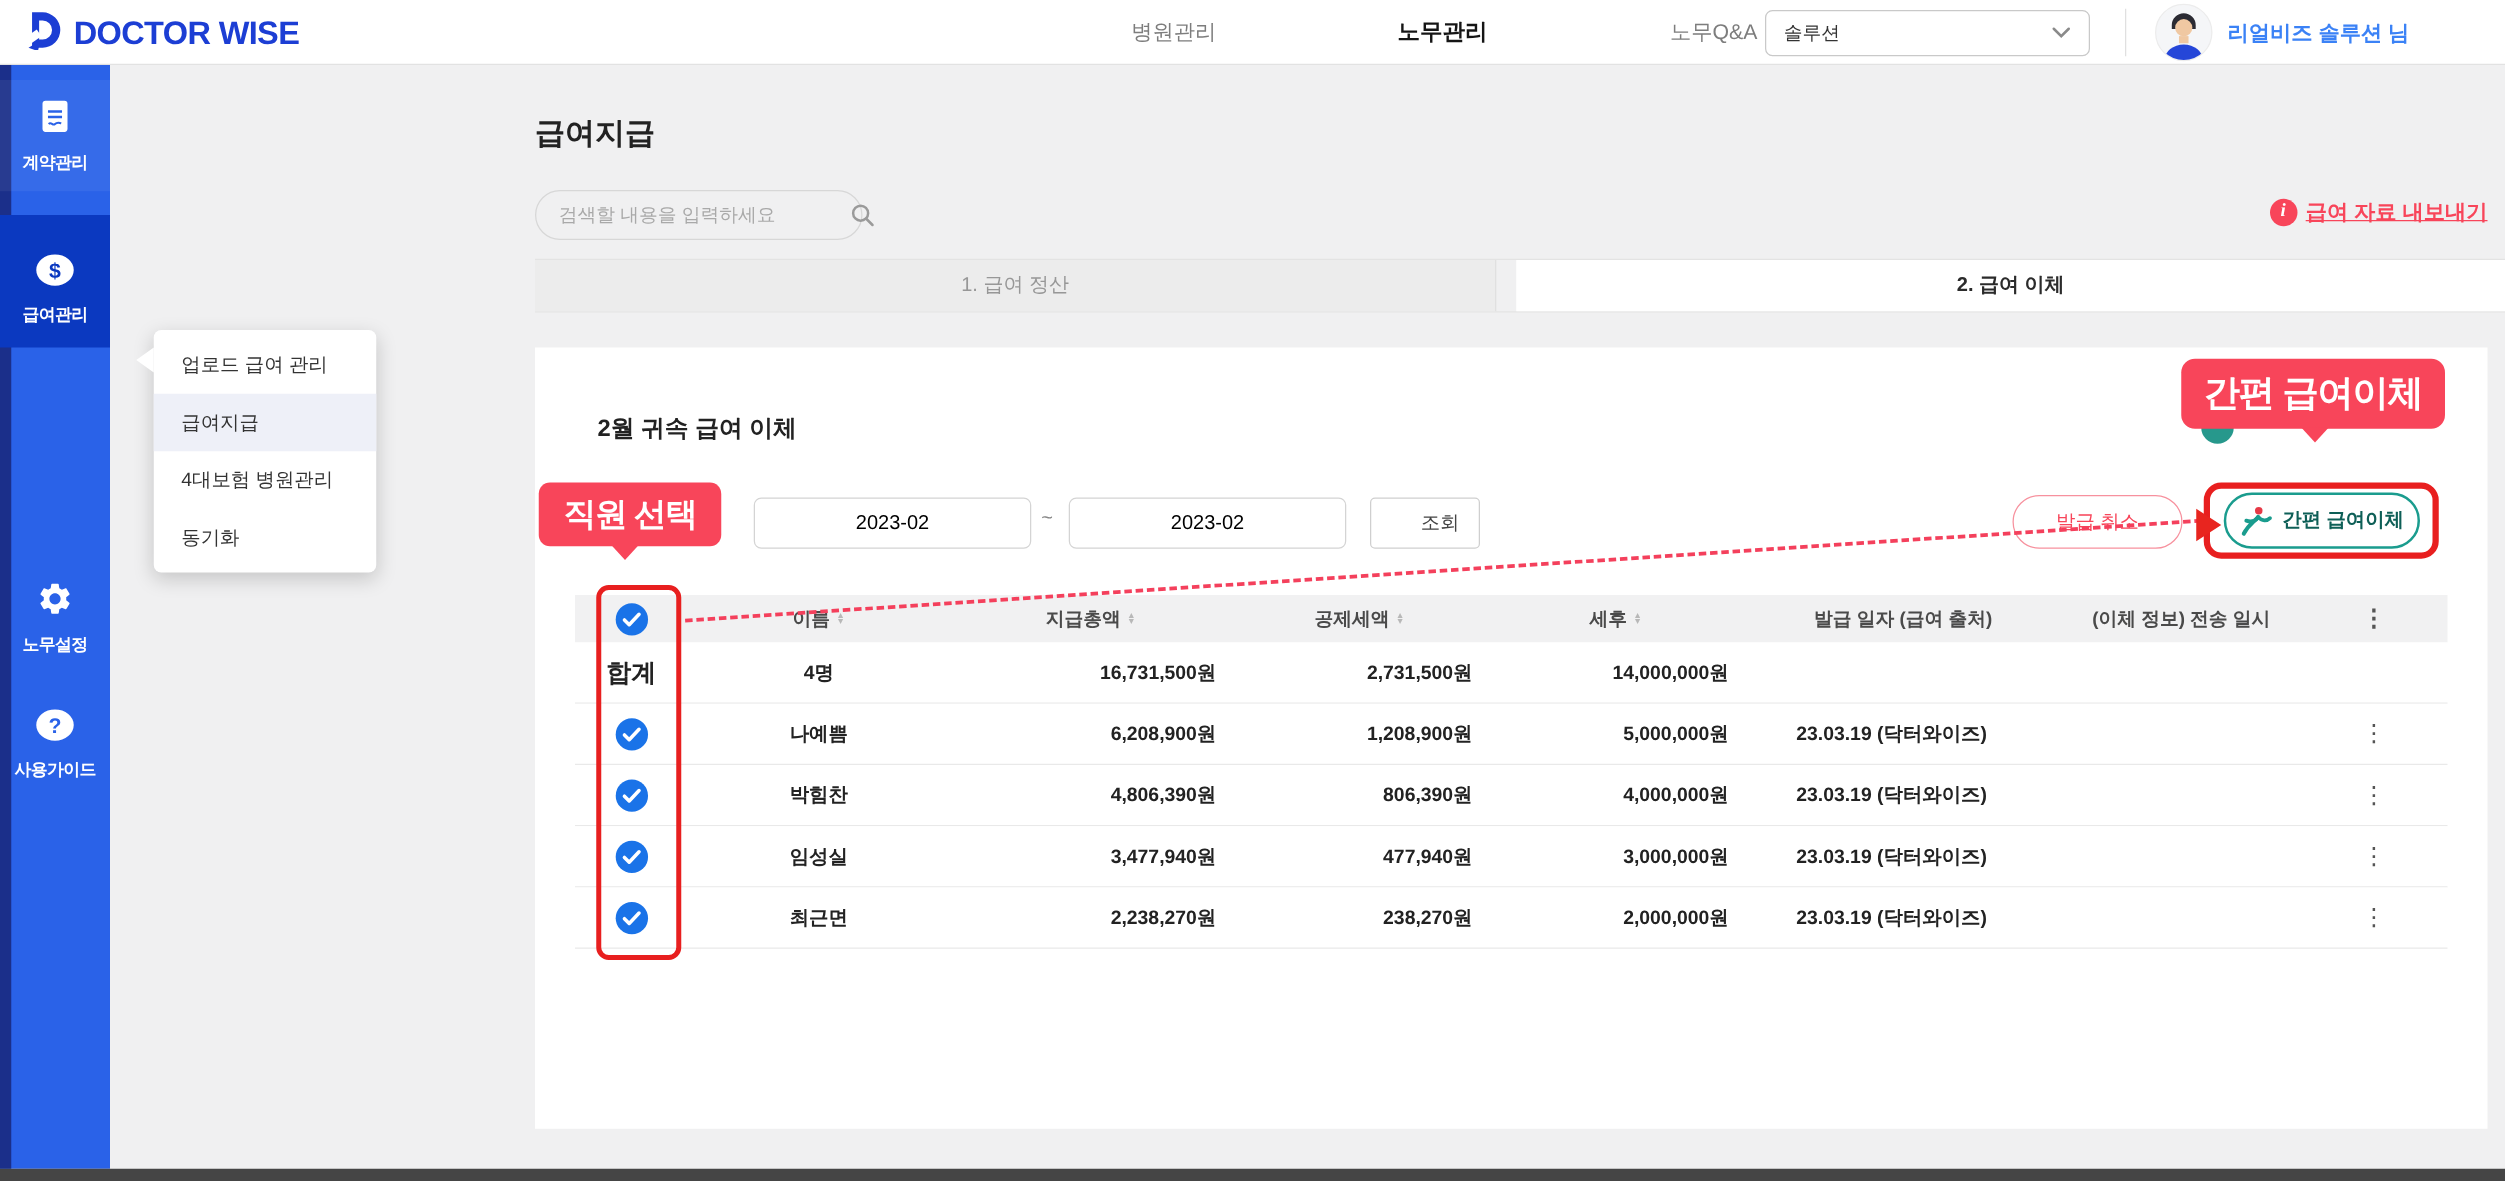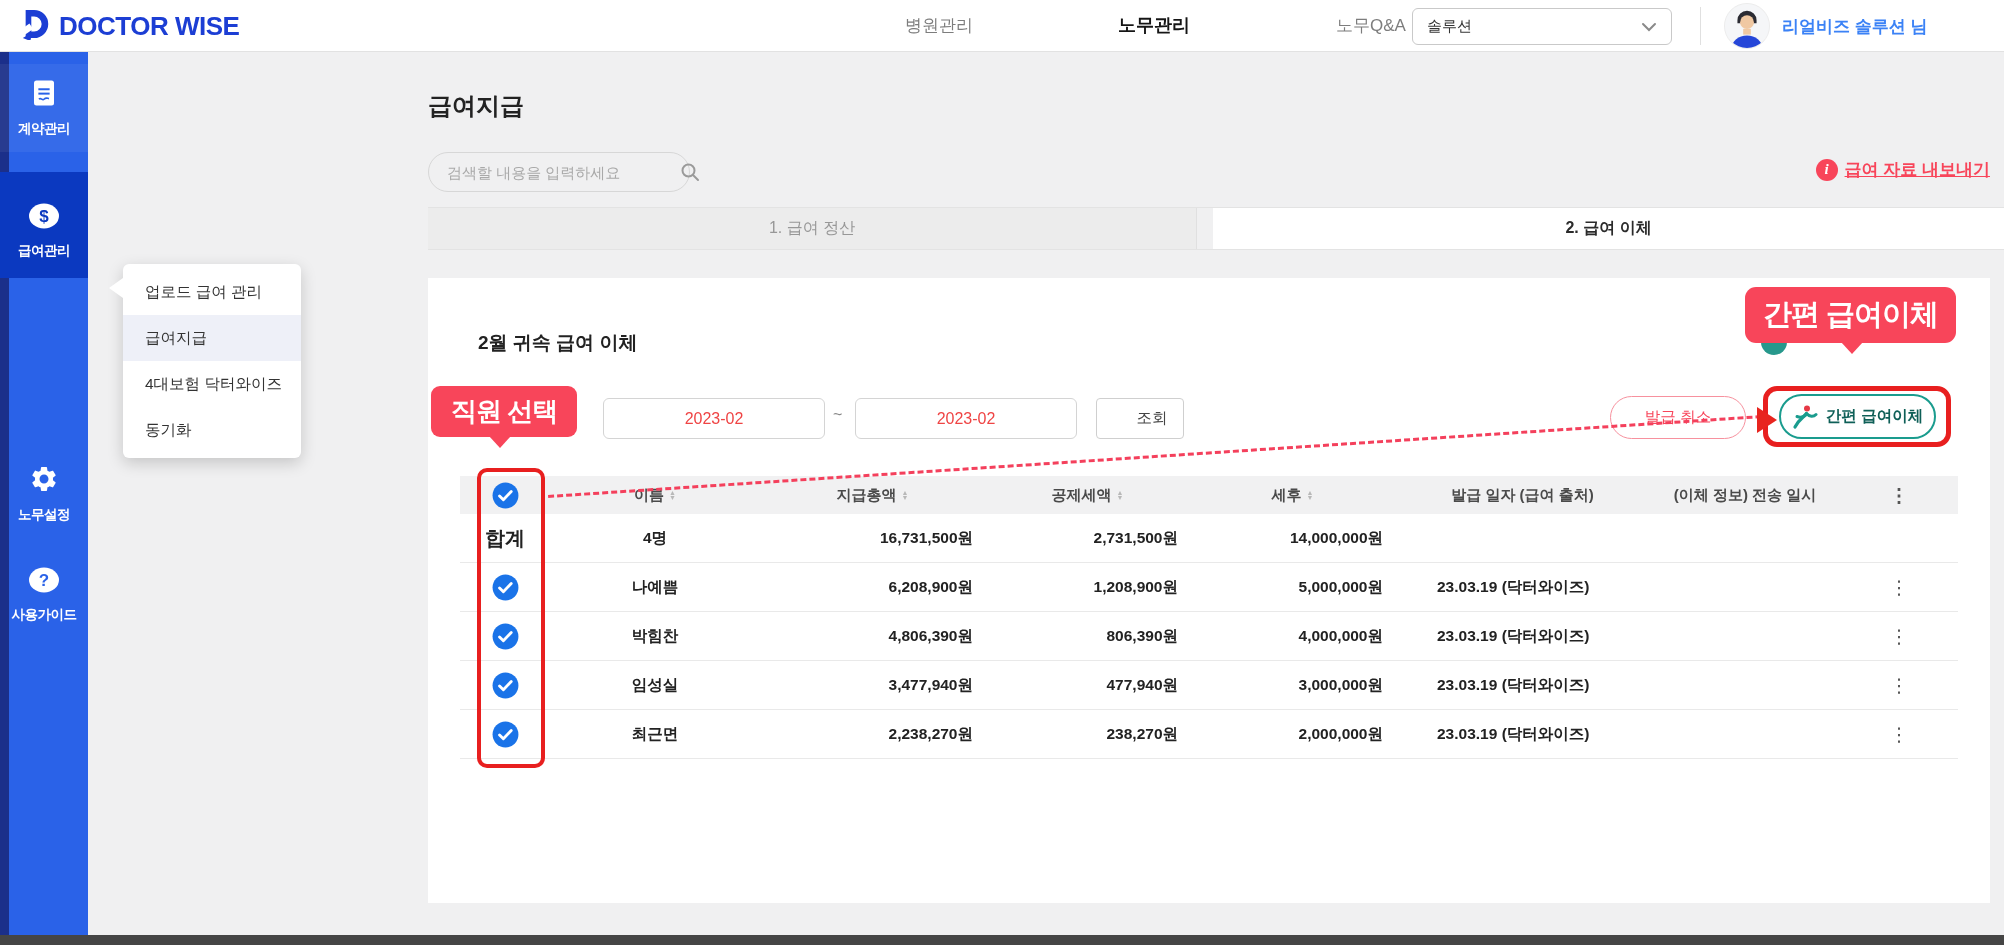--- a/index.html
+++ b/index.html
@@ -44,21 +44,21 @@
   .tabbar { position:absolute; left:428px; top:207px; width:1576px; height:43px; display:flex; z-index:5; border-top:1px solid #e3e3e3; border-bottom:1px solid #e3e3e3; }
   .tab { display:flex; align-items:center; justify-content:center; font-size:16px; cursor:pointer; }
   .tab.inactive { width:777px; background:#ececec; color:#979797; border-right:1px solid #e0e0e0; }
   .tab.active { width:799px; background:#ffffff; color:#2b2b2b; font-weight:700;margin-left:16px; }
 
   
   .card { position:absolute; left:428px; top:278px; width:1562px; height:625px; background:#fff; z-index:2; }
   .section-title { position:absolute; left:478px; top:330px; font-size:19px; font-weight:700; color:#222; z-index:5; }
 
   
-  .date-box { position:absolute; top:398px; width:222px; height:41px; background:#fff; border:1px solid #d4d4d4; border-radius:6px; display:flex; align-items:center; justify-content:center; font-size:16px; color:#ef4444; z-index:5; cursor:pointer; }
+  .date-box { position:absolute; top:398px; width:222px; height:41px; background:#fff; border:1px solid #d4d4d4; border-radius:6px; display:flex; align-items:center; justify-content:center; font-size:16px; color:#000000; z-index:5; cursor:pointer; }
   .tilde { position:absolute; left:833px; top:406px; font-size:16px; color:#888; z-index:5; }
   .btn-query { position:absolute; left:1096px; top:398px; width:88px; height:41px; background:#fff; border:1px solid #cfcfcf; border-radius:4px; font-size:15.5px; color:#444; display:flex; align-items:center; justify-content:center; cursor:pointer; z-index:5;padding-left:24px; }
   .btn-cancel { position:absolute; left:1610px; top:396px; width:136px; height:43px; background:#fff; border:1.5px solid #f7919e; border-radius:22px; font-size:15.5px; color:#f8455a; display:flex; align-items:center; justify-content:center; cursor:pointer; z-index:10; }
   .btn-transfer { position:absolute; left:1779px; top:394px; width:157px; height:45px; background:#fff; border:2px solid #1a9c8e; border-radius:23px; display:flex; align-items:center; justify-content:center; gap:8px; font-size:15.5px; font-weight:700; color:#0e5f57; cursor:pointer; z-index:26; }
 
   
   .tbl { position:absolute; left:460px; top:476px; width:1498px; z-index:3; }
   .trow { display:flex; align-items:center; height:49px; border-bottom:1px solid #e9e9e9; background:#fff; }
   .thead { height:38px; background:#f1f1f2; border-bottom:none; }
   .c { display:flex; align-items:center; justify-content:center; font-size:15px; }
@@ -179,21 +179,21 @@
         </svg>
       </span>
       <span class="lbl">사용가이드</span>
     </div>
   </div>
 
   <div class="submenu">
     <div class="submenu-arrow"></div>
     <div class="submenu-item">업로드 급여 관리</div>
     <div class="submenu-item active">급여지급</div>
-    <div class="submenu-item">4대보험 닥터와이즈</div>
+    <div class="submenu-item">4대보험 병원관리</div>
     <div class="submenu-item">동기화</div>
   </div>
 
   <div class="page-title">급여지급</div>
 
   <div class="search-pill">
     <input type="text" placeholder="검색할 내용을 입력하세요" style="">
     <span style="margin-left:4px; display:flex;">
       <svg width="22" height="22" viewBox="0 0 22 22">
           <circle cx="9.5" cy="9.5" r="6" fill="none" stroke="#9a9a9a" stroke-width="2"></circle>

